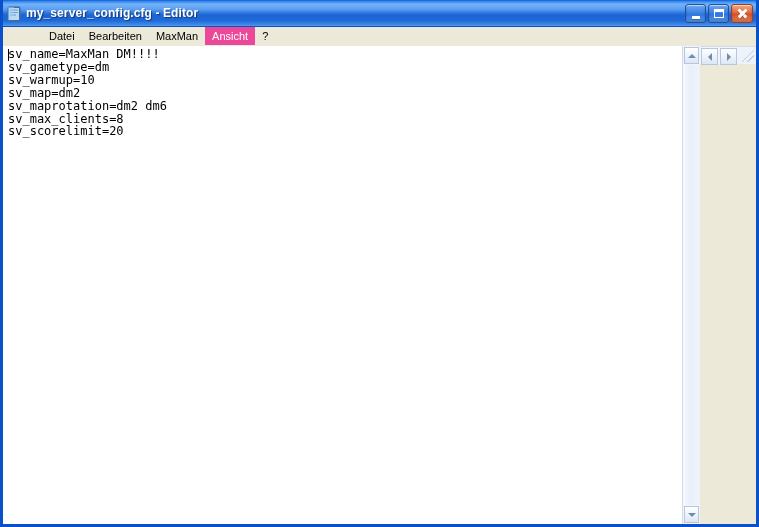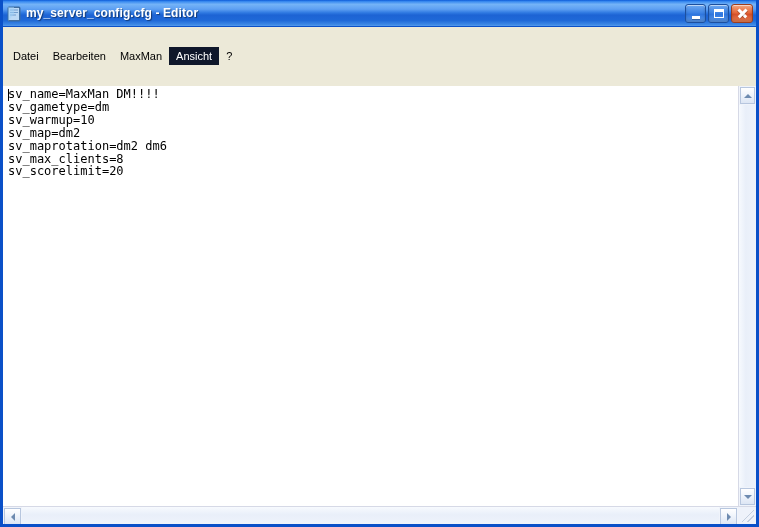--- a/index.html
+++ b/index.html
@@ -21,21 +21,20 @@
     width: 759px;
     height: 527px;
     box-sizing: border-box;
     border-left: 3px solid #0a50c8;
     border-right: 3px solid #0a50c8;
     border-bottom: 3px solid #0a50c8;
     border-top: 0;
     background: #ece9d8;
     display: flex;
     flex-direction: column;
-    gap: 20px;
   }
 
   
   .titlebar {
     position: relative;
     height: 27px;
     flex: 0 0 27px;
     background: linear-gradient(to bottom,
         #0c5ad8 0%,
         #3b8cf0 6%,
@@ -138,54 +137,55 @@
   
   .menubar {
     flex: 0 0 19px;
     height: 19px;
     background: #ece9d8;
     display: flex;
     align-items: stretch;
     padding-left: 3px;
     box-sizing: border-box;
     border-bottom: 1px solid #ece9d8;
+    margin-left: 36px;
   }
   .menu-item {
     font-size: 11px;
     color: #000000;
     padding: 0 7px;
     display: flex;
     align-items: center;
     line-height: 19px;
     white-space: nowrap;
     cursor: default;
   }
   .menu-item.selected {
-    background: #0f172a;
+    background: #ec4899;
     color: #ffffff;
   }
 
   
   .client {
     flex: 1 1 auto;
     position: relative;
     background: #ece9d8;
     padding: 0 0 0 0;
     box-sizing: border-box;
     display: flex;
     flex-direction: column;
     overflow: hidden;
   }
 
   .editor-wrap {
     position: absolute;
     left: 0; top: 0;
     right: 0; bottom: 0;
     display: flex;
-    flex-direction: column;
+    flex-direction: row;
   }
   .editor-row {
     flex: 1 1 auto;
     display: flex;
     min-height: 0;
   }
   .text-area {
     flex: 1 1 auto;
     background: #ffffff;
     border: 1px solid #7f9db9;

